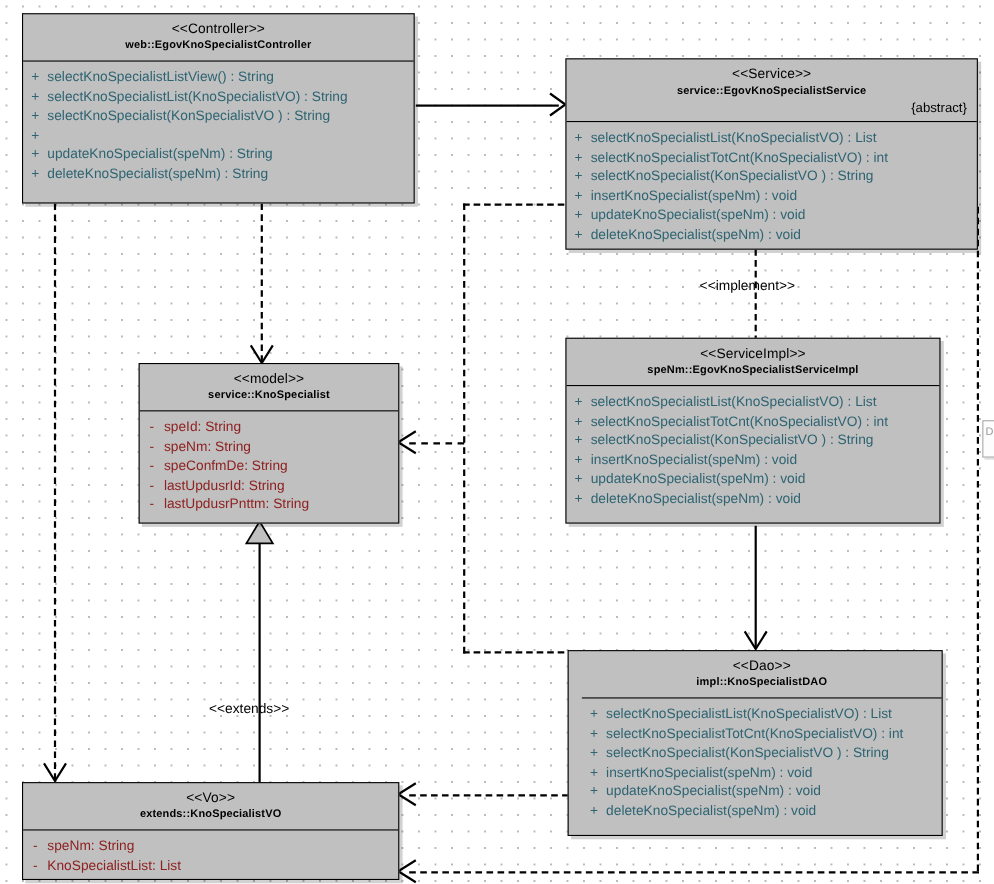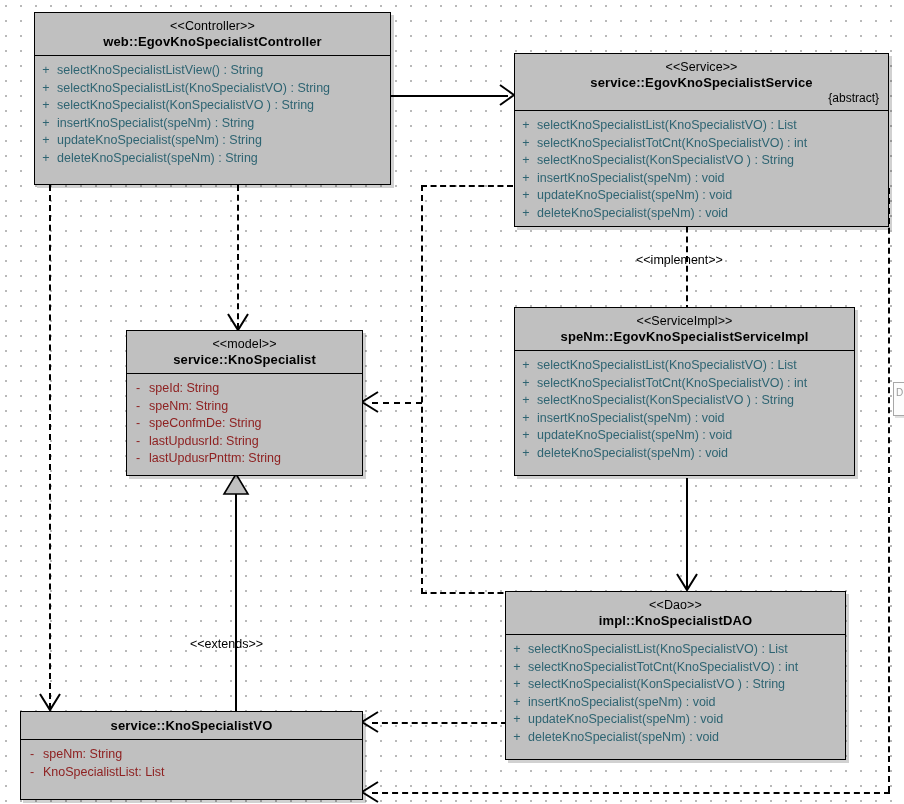--- a/index.html
+++ b/index.html
@@ -37,21 +37,21 @@
   }
   .stereotype{
     display:block;
     font-size:12.5px;
     color:#000;
     line-height:15px;
     letter-spacing:0.1px;
   }
   .classname{
     display:block;
-    font-size:13px;
+    font-size:10px;
     font-weight:bold;
     color:#000;
     line-height:16px;
     letter-spacing:0.15px;
   }
   .abstract-tag{
     display:block;
     font-size:12px;
     color:#000;
     text-align:right;
@@ -159,41 +159,40 @@
   </svg>
 
   <div class="dash-v" style="left:888px;top:188px;height:604px;"></div>
   <div class="dash-h" style="left:372px;top:792px;width:518px;"></div>
   <svg class="arrow" style="left:358px;top:781px;width:22px;height:24px;">
     <polyline points="20,1 4,11 20,21" fill="none" stroke="#000" stroke-width="2"></polyline>
   </svg>
 
   <div class="edge-artifact" style="left:893px;top:382px;width:18px;height:32px;">D</div>
 
-  <div class="uml-class" style="left:20px;top:12px;width:357px;height:173px;margin-left:14px;">
+  <div class="uml-class" style="left:20px;top:12px;width:357px;height:173px;">
     <div class="uml-header">
       <span class="stereotype">&lt;&lt;Controller&gt;&gt;</span>
       <span class="classname">web::EgovKnoSpecialistController</span>
     </div>
     <div class="uml-body">
       <div class="member op">
         <span class="vis">+</span>
         <span>selectKnoSpecialistListView() : String</span>
       </div>
       <div class="member op">
         <span class="vis">+</span>
         <span>selectKnoSpecialistList(KnoSpecialistVO) : String</span>
       </div>
       <div class="member op">
         <span class="vis">+</span>
         <span>selectKnoSpecialist(KonSpecialistVO ) : String</span>
       </div>
       <div class="member op">
         <span class="vis">+</span>
-        <span>insertKnoSpecialist(speNm) : String</span>
       </div>
       <div class="member op">
         <span class="vis">+</span>
         <span>updateKnoSpecialist(speNm) : String</span>
       </div>
       <div class="member op">
         <span class="vis">+</span>
         <span>deleteKnoSpecialist(speNm) : String</span>
       </div>
     </div>
@@ -288,21 +287,21 @@
         <span class="vis">+</span>
         <span>updateKnoSpecialist(speNm) : void</span>
       </div>
       <div class="member op">
         <span class="vis">+</span>
         <span>deleteKnoSpecialist(speNm) : void</span>
       </div>
     </div>
   </div>
 
-  <div class="uml-class" style="left:505px;top:591px;width:341px;height:169px;">
+  <div class="uml-class" style="left:516px;top:591px;width:341px;height:169px;padding-left:12px;">
     <div class="uml-header">
       <span class="stereotype">&lt;&lt;Dao&gt;&gt;</span>
       <span class="classname">impl::KnoSpecialistDAO</span>
     </div>
     <div class="uml-body">
       <div class="member op">
         <span class="vis">+</span>
         <span>selectKnoSpecialistList(KnoSpecialistVO) : List</span>
       </div>
       <div class="member op">
@@ -323,21 +322,22 @@
       </div>
       <div class="member op">
         <span class="vis">+</span>
         <span>deleteKnoSpecialist(speNm) : void</span>
       </div>
     </div>
   </div>
 
   <div class="uml-class" style="left:20px;top:711px;width:343px;height:89px;">
     <div class="uml-header">
-      <span class="classname">service::KnoSpecialistVO</span>
+      <span class="stereotype">&lt;&lt;Vo&gt;&gt;</span>
+      <span class="classname">extends::KnoSpecialistVO</span>
     </div>
     <div class="uml-body">
       <div class="member attr">
         <span class="vis">-</span>
         <span>speNm:  String</span>
       </div>
       <div class="member attr">
         <span class="vis">-</span>
         <span>KnoSpecialistList:  List</span>
       </div>

